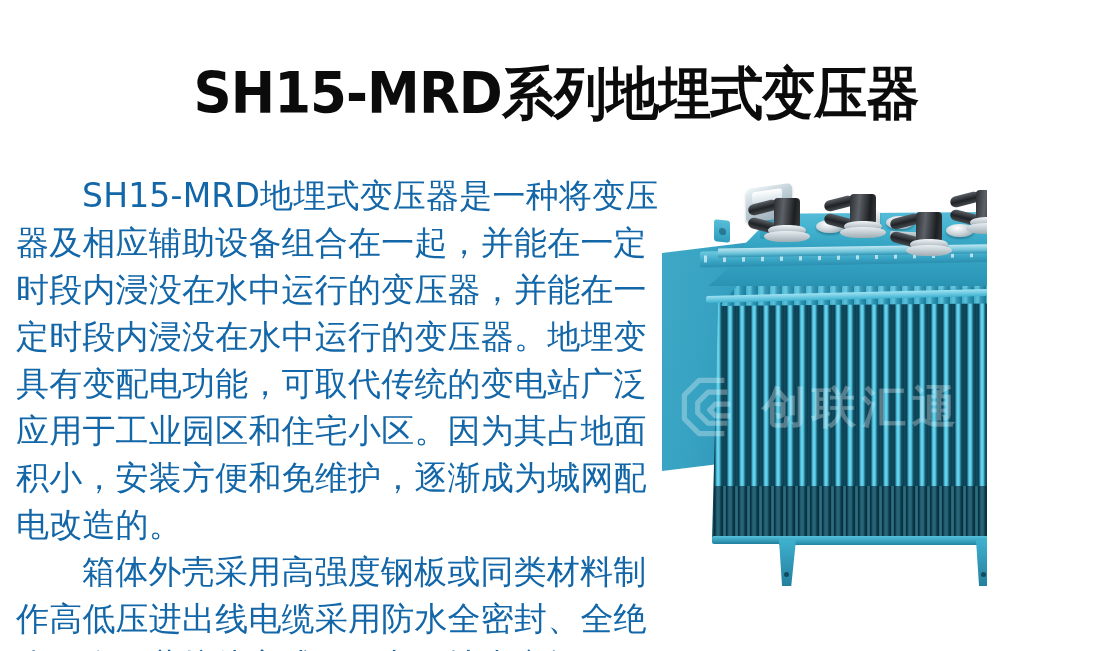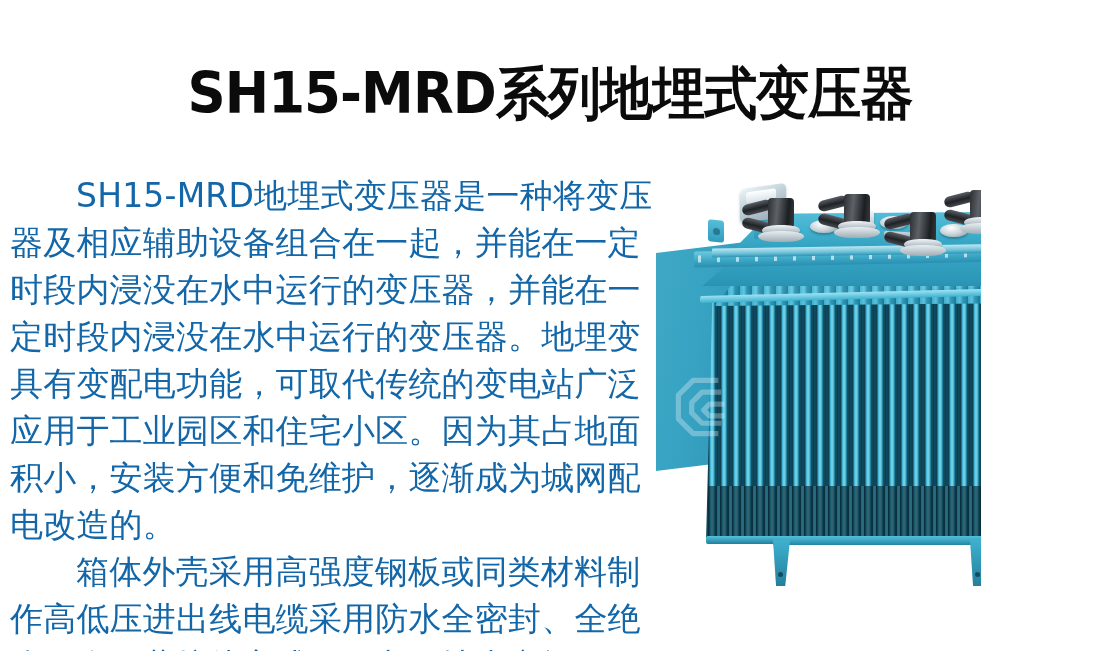--- a/index.html
+++ b/index.html
@@ -3,21 +3,21 @@
 <meta charset="utf-8">
 <style>
   html,body{margin:0;padding:0;}
   body{
     width:1100px;height:651px;
     background:#ffffff;
     font-family:"Liberation Sans","DejaVu Sans",sans-serif;
     overflow:hidden;
     position:relative;
   }
-  #page{position:relative;width:981px;height:651px;background:#fff;overflow:hidden;}
+  #page{position:relative;width:981px;height:651px;background:#fff;overflow:hidden;margin-left:6px;}
 
   
   .title{
     position:absolute;
     left:0;top:58px;width:1100px;
     text-align:center;
     color:#0b0b0b;
     font-family:"DejaVu Sans",sans-serif;
     font-weight:bold;
     font-size:57px;
@@ -343,19 +343,20 @@
         <span class="wm-mark">
           <svg viewBox="0 0 100 100" width="74" height="74" aria-hidden="true">
             <g fill="none" stroke="#ffffff" stroke-width="7" stroke-linejoin="round">
               <path d="M68 14 H34 L14 34 V66 L34 86 H68"></path>
               <path d="M72 30 H46 L32 44 V58 L46 72 H72"></path>
               <path d="M76 46 H56 L48 54 L56 62 H76"></path>
             </g>
           </svg>
         </span>
         <span class="wm-text">
+          <span class="wm-cn">创联汇通</span>
         </span>
       </div>
 
     </div>
   </div>
 
 </div>
 
 </body></html>

